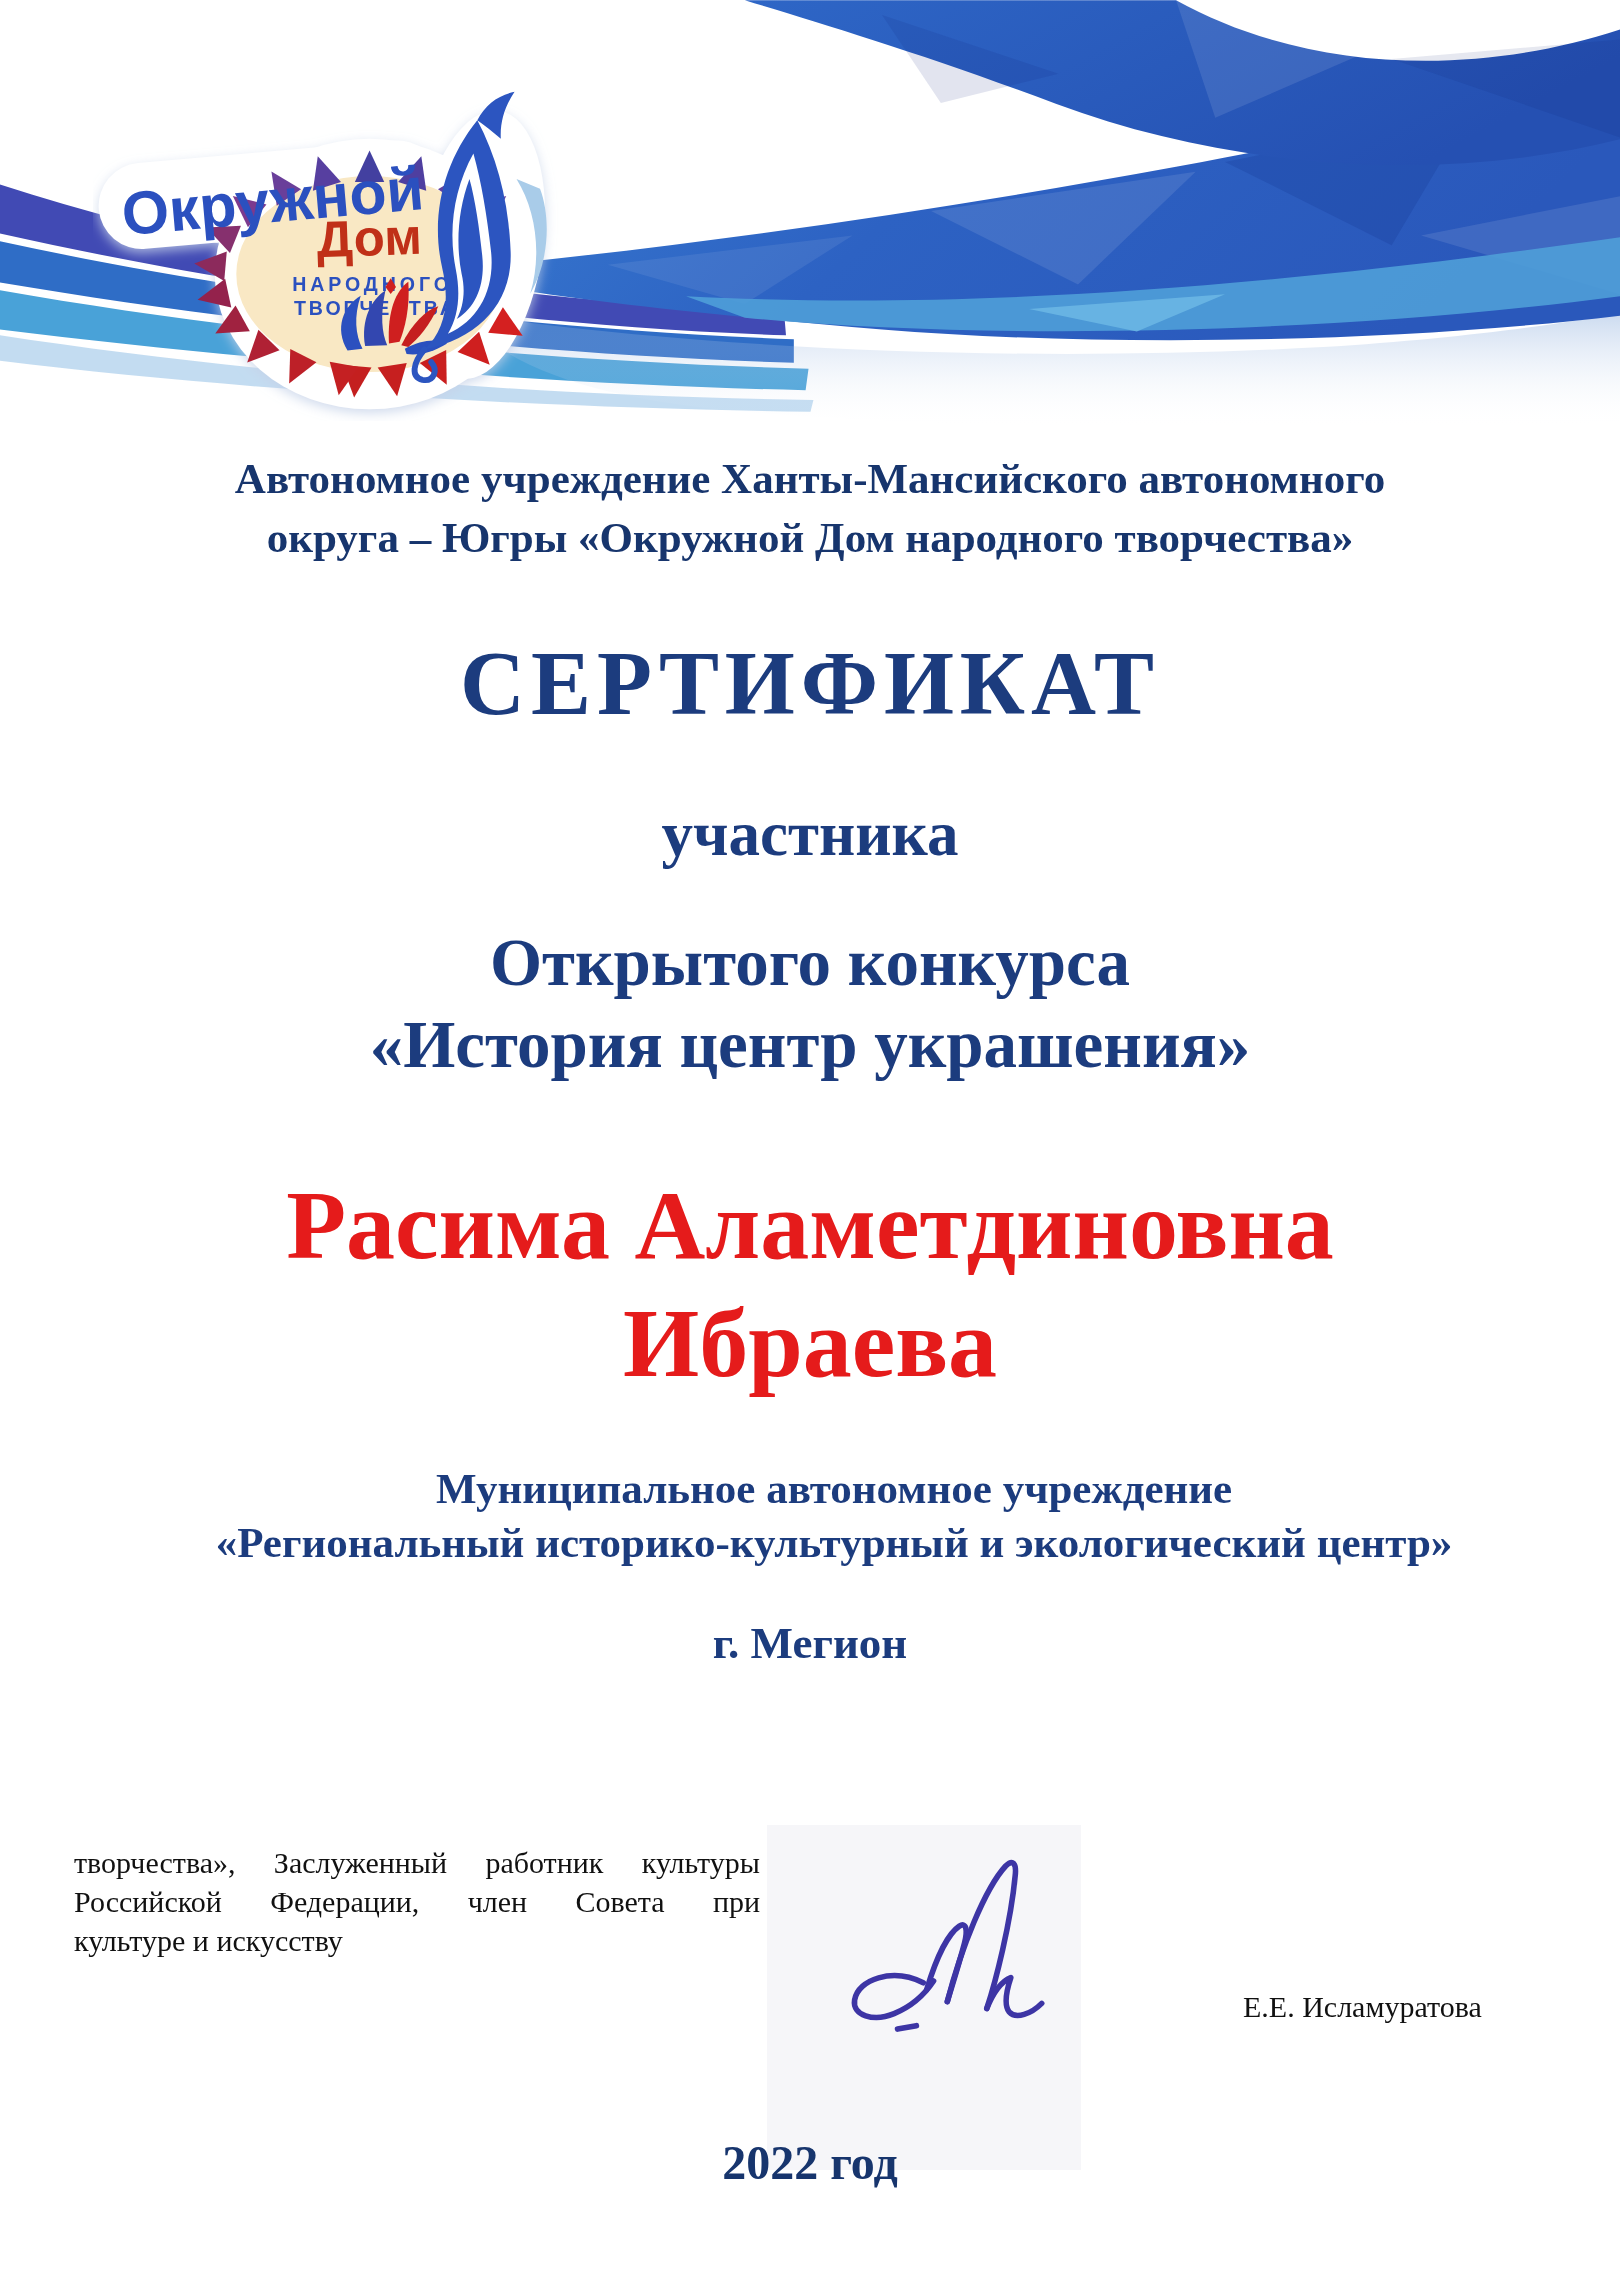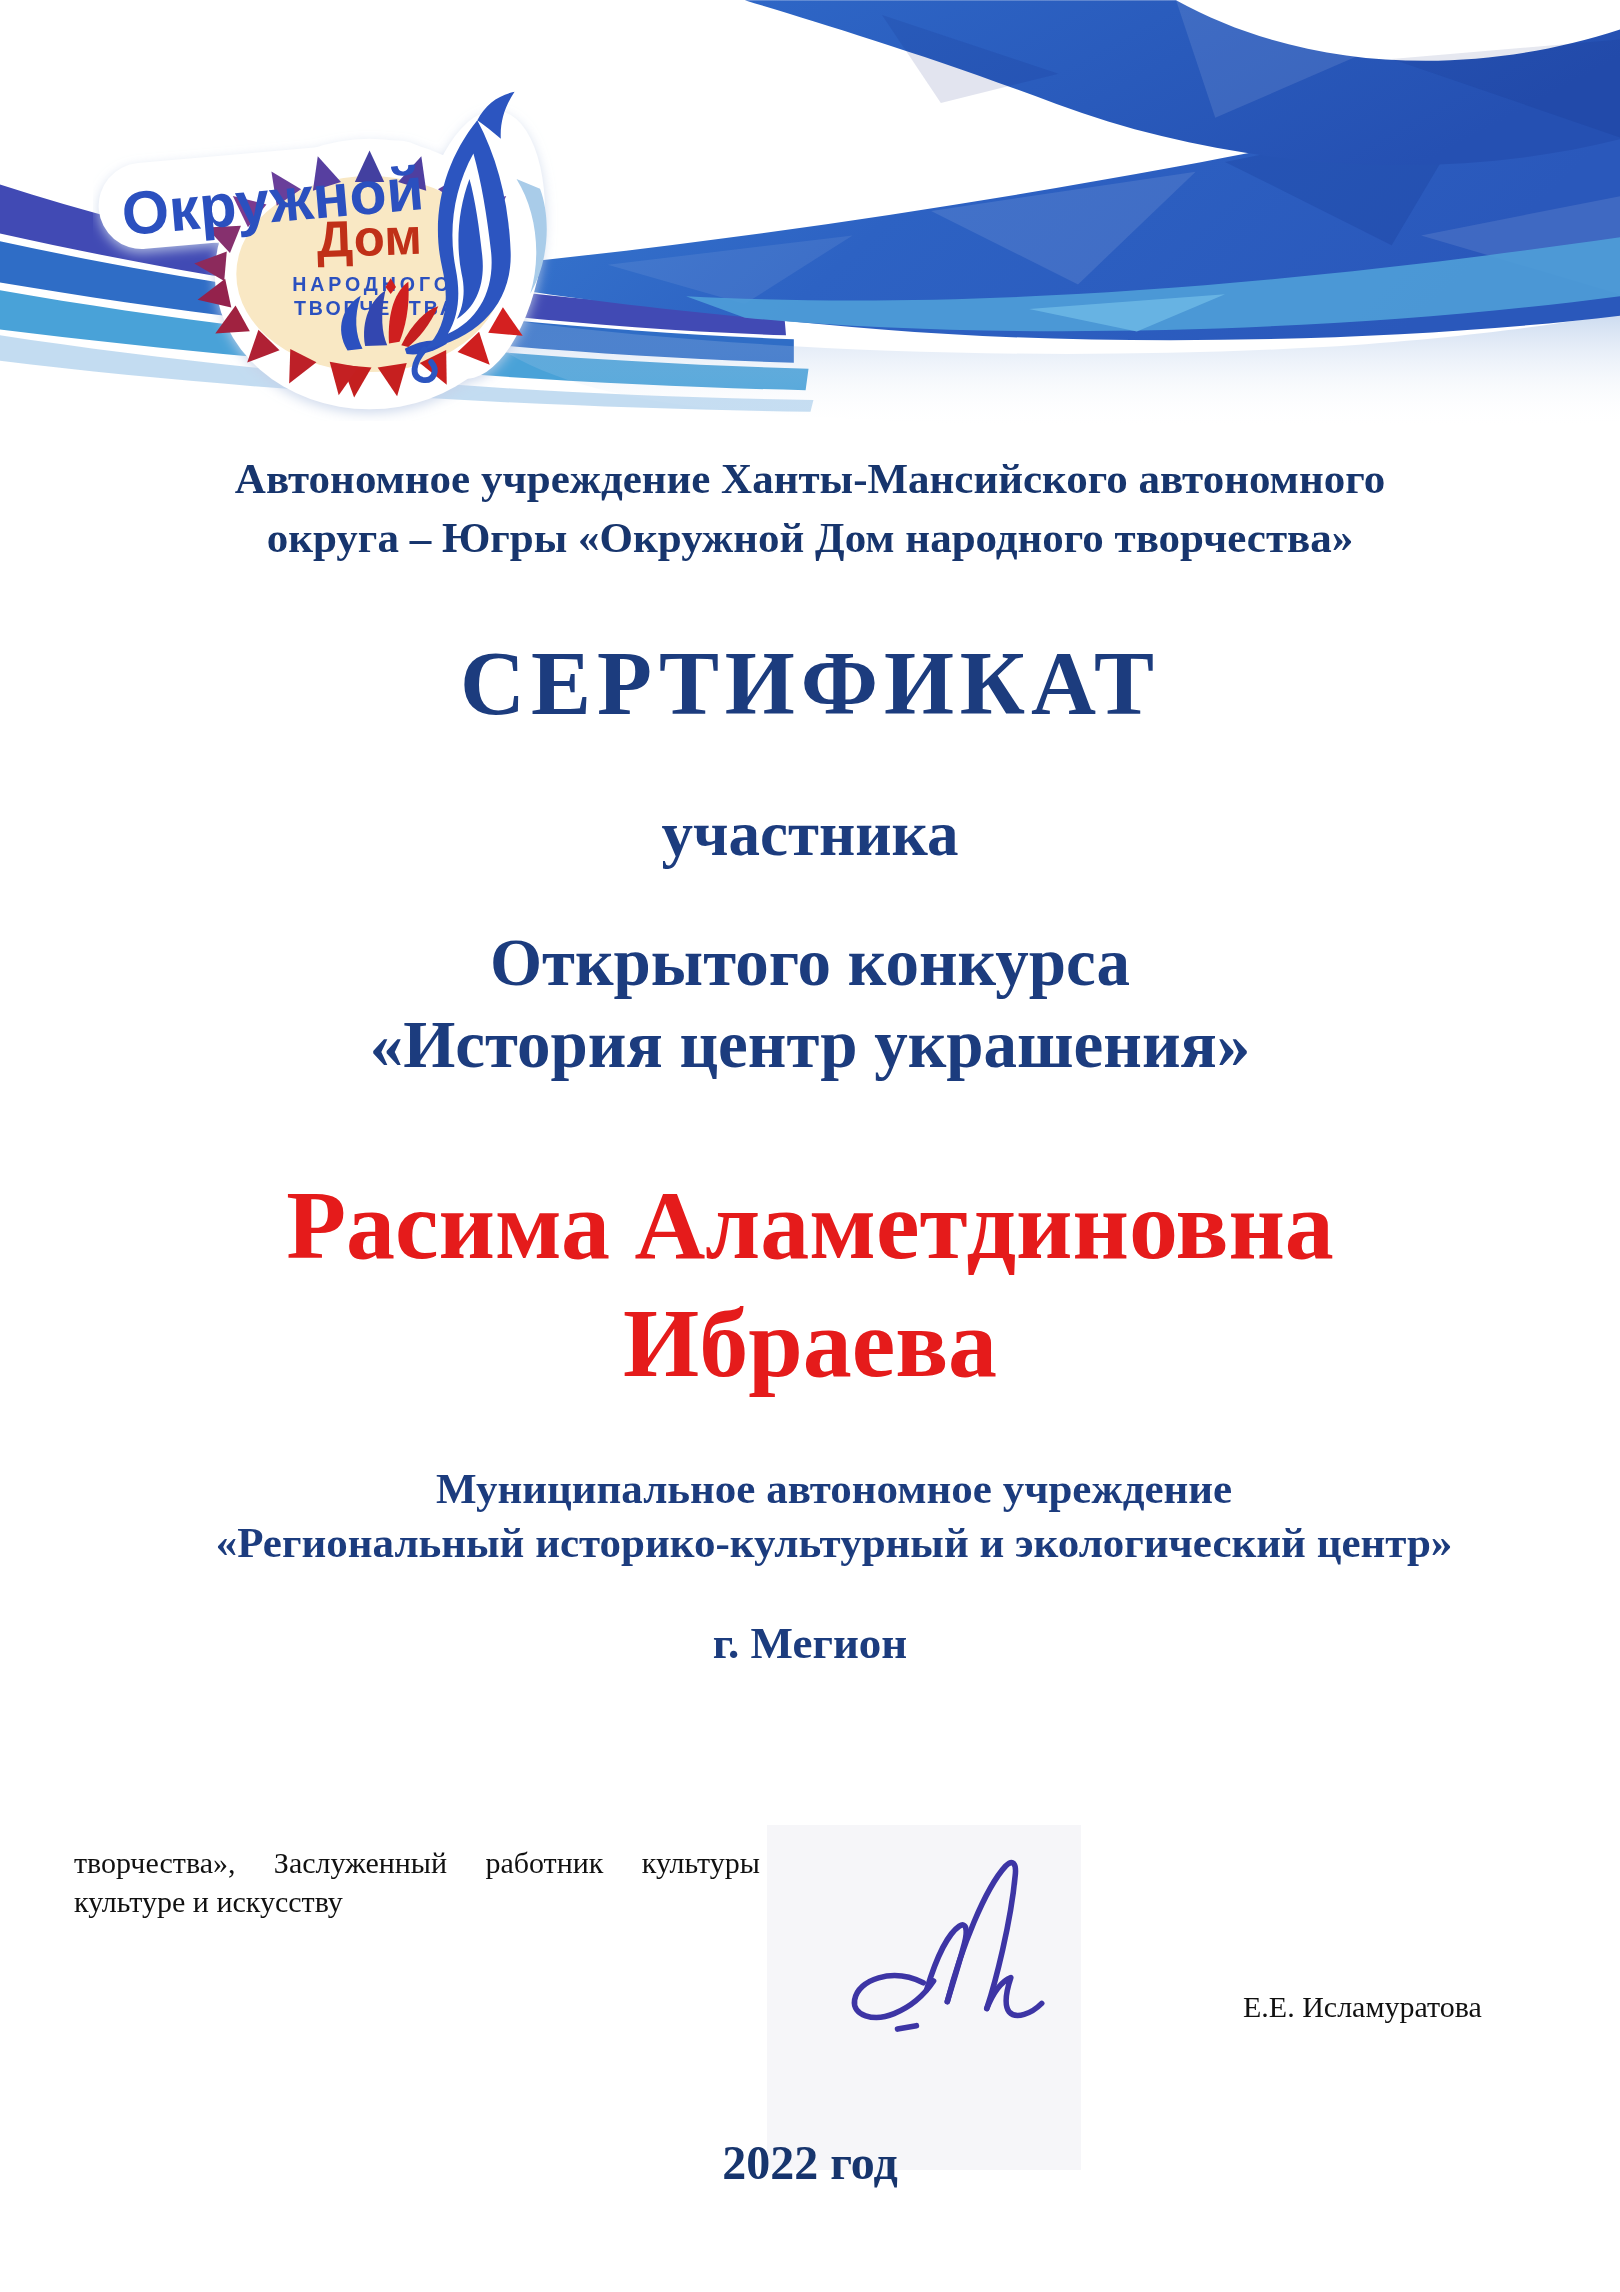--- a/index.html
+++ b/index.html
@@ -165,20 +165,21 @@
 
 <div class="abs center institution-block">
   <div>Муниципальное автономное учреждение</div>
   <div>«Региональный историко-культурный и экологический центр»</div>
 </div>
 
 <div class="abs center city-line">г. Мегион</div>
 
 <div class="abs director-block">
   <div class="jline">творчества», Заслуженный работник культуры</div>
+  <div class="jline">Российской Федерации, член Совета при</div>
   <div class="jline">культуре  и искусству</div>
 </div>
 
 <div class="abs signature-scan"></div>
 
 <svg id="signature-art" class="abs" viewBox="0 0 330 240" xmlns="http://www.w3.org/2000/svg">
   <g stroke="#3d35a5" stroke-width="6.5" fill="none" stroke-linecap="round" stroke-linejoin="round">
     <path d="M96,150 C60,132 20,146 16,170 C13,188 38,196 62,186 C84,177 98,163 108,148"></path>
     <path d="M100,158 C112,118 126,92 138,84 C146,79 148,88 144,104 C136,134 128,158 124,172"></path>
     <path d="M124,172 C140,110 168,40 192,14 C200,6 205,10 203,26 C198,80 180,150 170,180"></path>

